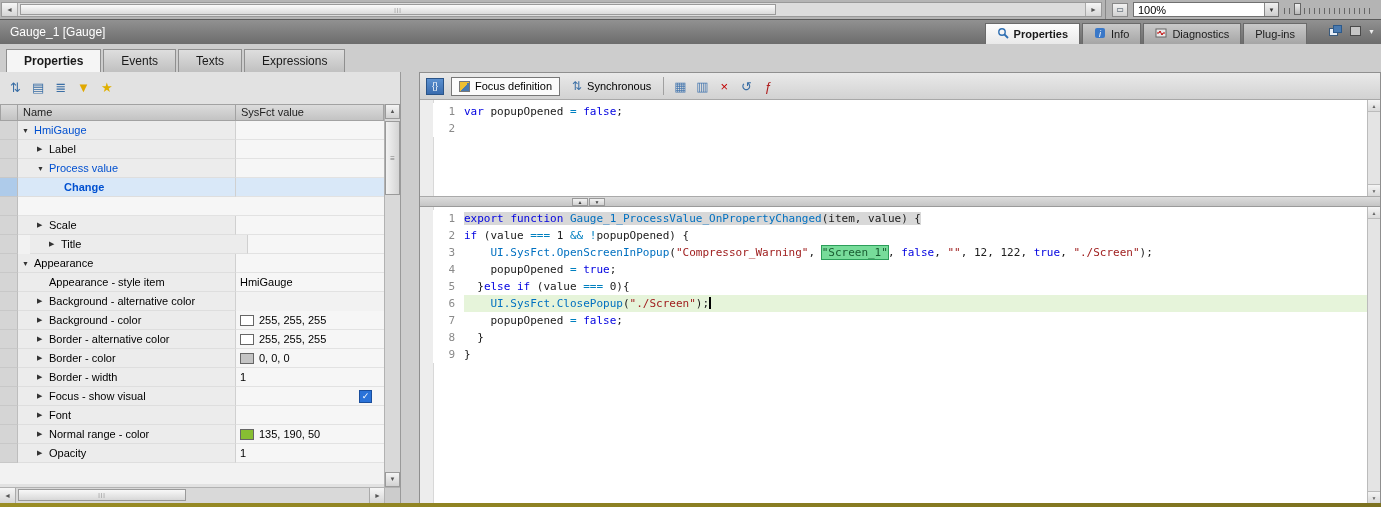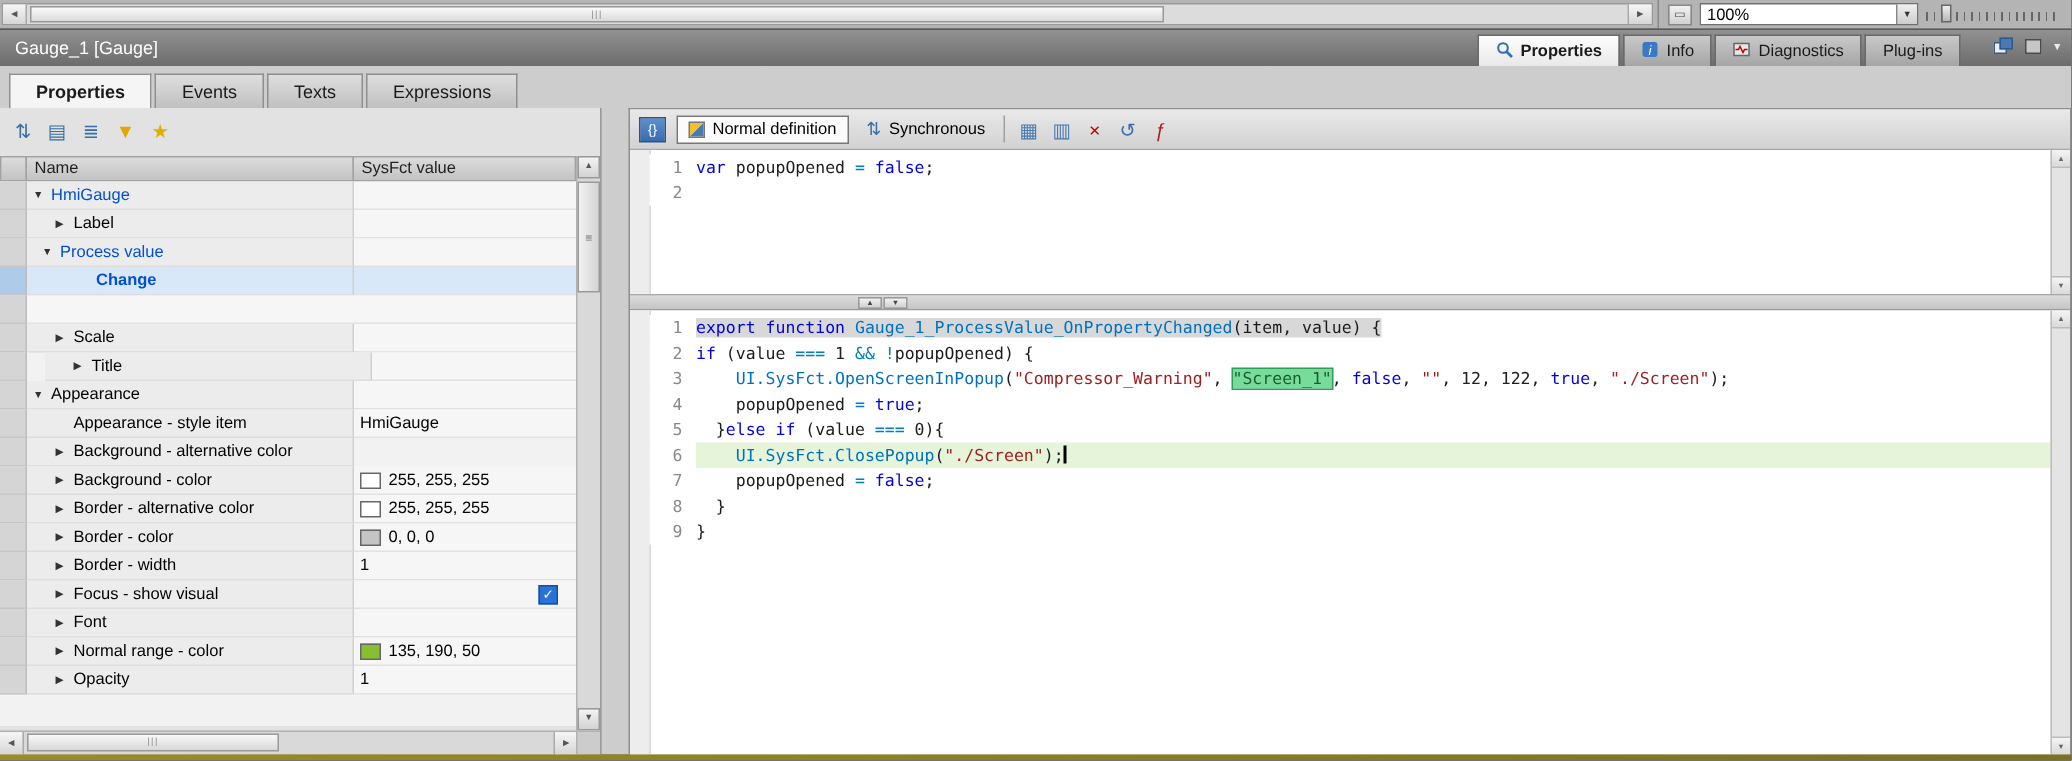--- a/index.html
+++ b/index.html
@@ -225,21 +225,21 @@
         <div class="trow">
           <div class="tg"></div>
           <div class="tn" style="padding-left: 19px;">
             <span class="arr">▶</span>
             <span class="nlab">Label</span>
           </div>
           <div class="tv"></div>
         </div>
         <div class="trow">
           <div class="tg"></div>
-          <div class="tn" style="padding-left: 10px;">
+          <div class="tn" style="padding-left: 19px;">
             <span class="arr">▼</span>
             <span class="nlab blue">Process value</span>
           </div>
           <div class="tv"></div>
         </div>
         <div class="trow rsel">
           <div class="tg"></div>
           <div class="tn" style="padding-left: 34px;">
             <span class="arr"></span>
             <span class="nlab blue bold">Change</span>
@@ -389,21 +389,21 @@
       <div class="sbtn r">►</div>
     </div>
     <div class="corner"></div>
   </div>
 
   <div class="editor">
     <div class="etoolbar">
       <div class="snip">{}</div>
       <div class="gdef">
         <span class="gdicon"></span>
-        <span>Normal definition</span>
+        <span>Focus definition</span>
       </div>
       <div class="sync">
         <span class="syncicon">⇅</span>
         <span>Synchronous</span>
       </div>
       <div class="esep"></div>
       <div class="eicons">
           <span class="eicon" style="color: rgb(74, 122, 176);">▦</span>
           <span class="eicon" style="color: rgb(74, 122, 176);">▥</span>
           <span class="eicon" style="color: rgb(192, 0, 0);">×</span>

